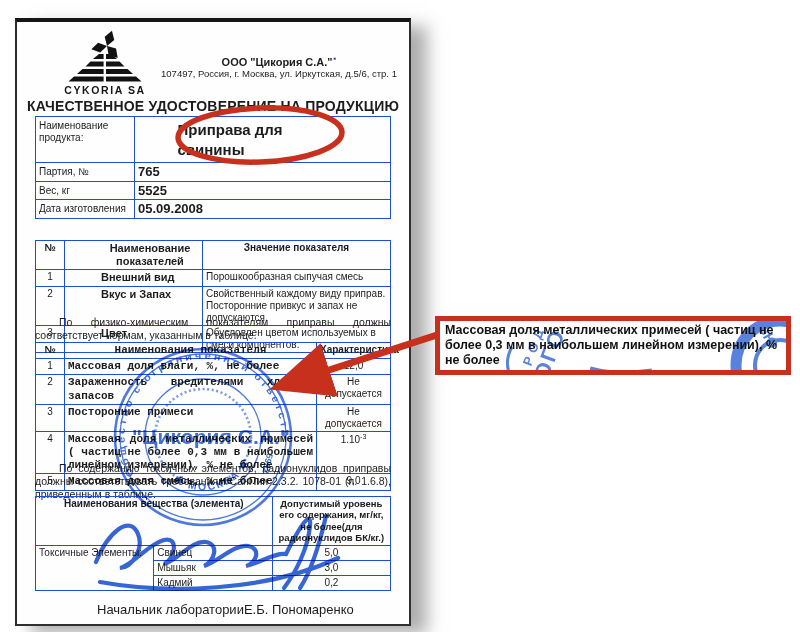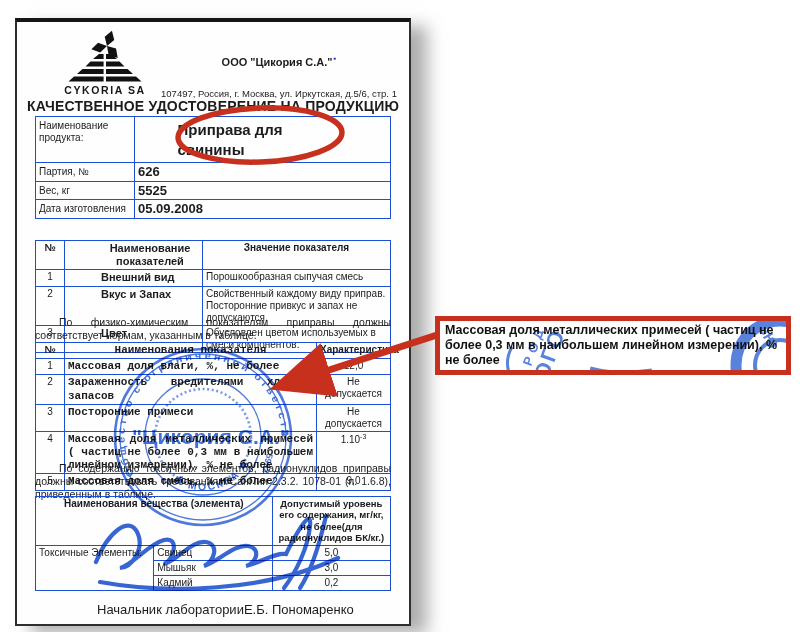--- a/index.html
+++ b/index.html
@@ -7,21 +7,21 @@
           font-family:"Liberation Sans",sans-serif;color:#1c1c1c;}
   
   .page{position:absolute;left:15px;top:18px;width:392px;height:602px;background:#fefefe;
         border:1px solid #3a3a3a;border-top:4px solid #161616;border-left:2px solid #2c2c2c;
         border-right:2px solid #2f2f2f;border-bottom:2px solid #2f2f2f;
         box-shadow:16px 8px 16px rgba(105,105,105,.55);}
   .logo{position:absolute;left:40px;top:8px;}
   .company{position:absolute;left:138px;top:32px;width:248px;text-align:center;}
   .c-name{font-size:11px;font-weight:bold;}
   .c-mark{color:#1536c8;font-size:8px;vertical-align:super;margin-left:1px;}
-  .c-addr{font-size:9.5px;margin-top:20px;}
+  .c-addr{font-size:9.5px;margin-top:0;}
   .doc-title{position:absolute;left:0;top:76px;width:100%;text-align:center;
              font-size:14px;font-weight:bold;letter-spacing:.2px;}
   table{border-collapse:collapse;table-layout:fixed;}
   td,th{border:1px solid #1d4ed8;padding:1px 3px;vertical-align:top;font-size:10px;line-height:1.2;}
   th{font-weight:bold;text-align:center;}
   
   .info{position:absolute;left:18px;top:94px;width:356px;}
   .info .lbl{width:92px;font-size:10px;padding-top:3px;}
   .info .val{text-align:left;font-weight:bold;font-size:13px;margin-top:36px;}
   .prodwrap{width:170px;margin:2px auto;font-size:15px;line-height:1.3;}
@@ -98,21 +98,21 @@
     <table class="info">
       <tbody>
           <tr>
         <td class="lbl">Наименование продукта:</td>
         <td class="val">
               <div class="prodwrap">Приправа для свинины</div>
             </td>
       </tr>
       <tr>
         <td class="lbl">Партия, №</td>
-        <td class="val">626</td>
+        <td class="val">765</td>
       </tr>
       <tr>
         <td class="lbl">Вес, кг</td>
         <td class="val">5525</td>
       </tr>
       <tr>
         <td class="lbl">Дата изготовления</td>
         <td class="val">05.09.2008</td>
       </tr>
     </tbody>

